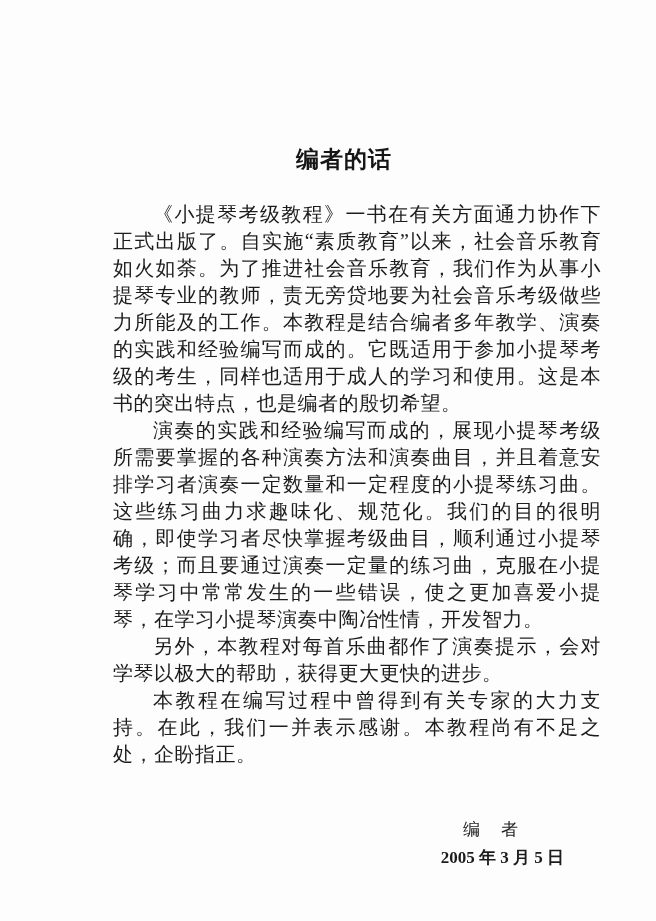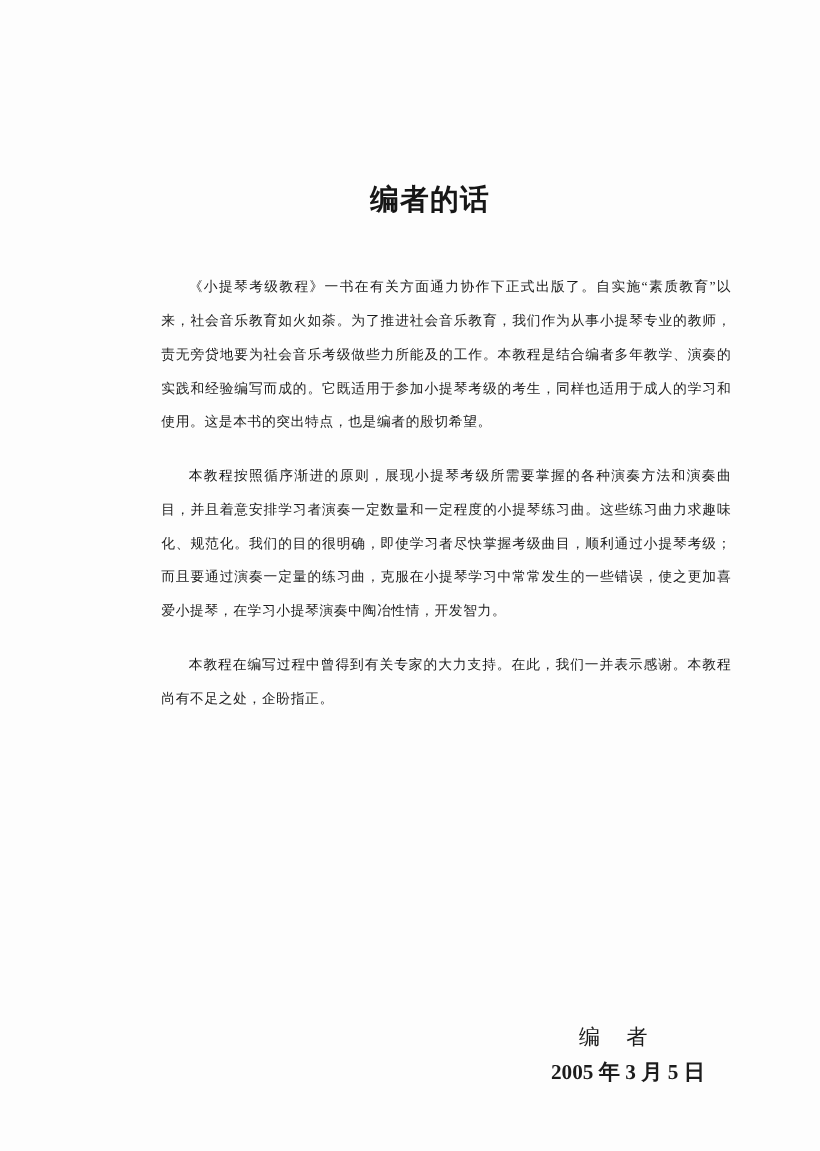--- a/index.html
+++ b/index.html
@@ -28,23 +28,23 @@
     letter-spacing: 1px;
     color: #161616;
   }
   .body-text {
     position: absolute;
     top: 201px;
     left: 113px;
     width: 488px;
   }
   .body-text p {
-    margin: 16px;
+    margin: 0;
     text-indent: 2em;
-    font-size: 11px;
+    font-size: 20px;
     line-height: 27px;
     text-align: justify;
     letter-spacing: 0.5px;
     color: #1c1c1c;
   }
   .signature {
     position: absolute;
     top: 818px;
     right: 136px;
     font-size: 17px;
@@ -75,21 +75,22 @@
 </style>
 </head>
 <body>
 
 <div class="page">
 
   <h1 class="doc-title">编者的话</h1>
 
   <div class="body-text">
     <p>《小提琴考级教程》一书在有关方面通力协作下正式出版了。自实施“素质教育”以来，社会音乐教育如火如荼。为了推进社会音乐教育，我们作为从事小提琴专业的教师，责无旁贷地要为社会音乐考级做些力所能及的工作。本教程是结合编者多年教学、演奏的实践和经验编写而成的。它既适用于参加小提琴考级的考生，同样也适用于成人的学习和使用。这是本书的突出特点，也是编者的殷切希望。</p>
-    <p>本教程按照循序渐进的原则，展现小提琴考级所需要掌握的各种演奏方法和演奏曲目，并且着意安排学习者演奏一定数量和一定程度的小提琴练习曲。这些练习曲力求趣味化、规范化。我们的目的很明确，即使学习者尽快掌握考级曲目，顺利通过小提琴考级；而且要通过演奏一定量的练习曲，克服在小提琴学习中常常发生的一些错误，使之更加喜爱小提琴，在学习小提琴演奏中陶冶性情，开发智力。</p>
+    <p>演奏的实践和经验编写而成的，展现小提琴考级所需要掌握的各种演奏方法和演奏曲目，并且着意安排学习者演奏一定数量和一定程度的小提琴练习曲。这些练习曲力求趣味化、规范化。我们的目的很明确，即使学习者尽快掌握考级曲目，顺利通过小提琴考级；而且要通过演奏一定量的练习曲，克服在小提琴学习中常常发生的一些错误，使之更加喜爱小提琴，在学习小提琴演奏中陶冶性情，开发智力。</p>
+    <p>另外，本教程对每首乐曲都作了演奏提示，会对学琴以极大的帮助，获得更大更快的进步。</p>
     <p>本教程在编写过程中曾得到有关专家的大力支持。在此，我们一并表示感谢。本教程尚有不足之处，企盼指正。</p>
   </div>
 
   <div class="signature">编　者</div>
 
   <div class="date-line">2005 年 3 月 5 日</div>
 
 
 </div>
 

